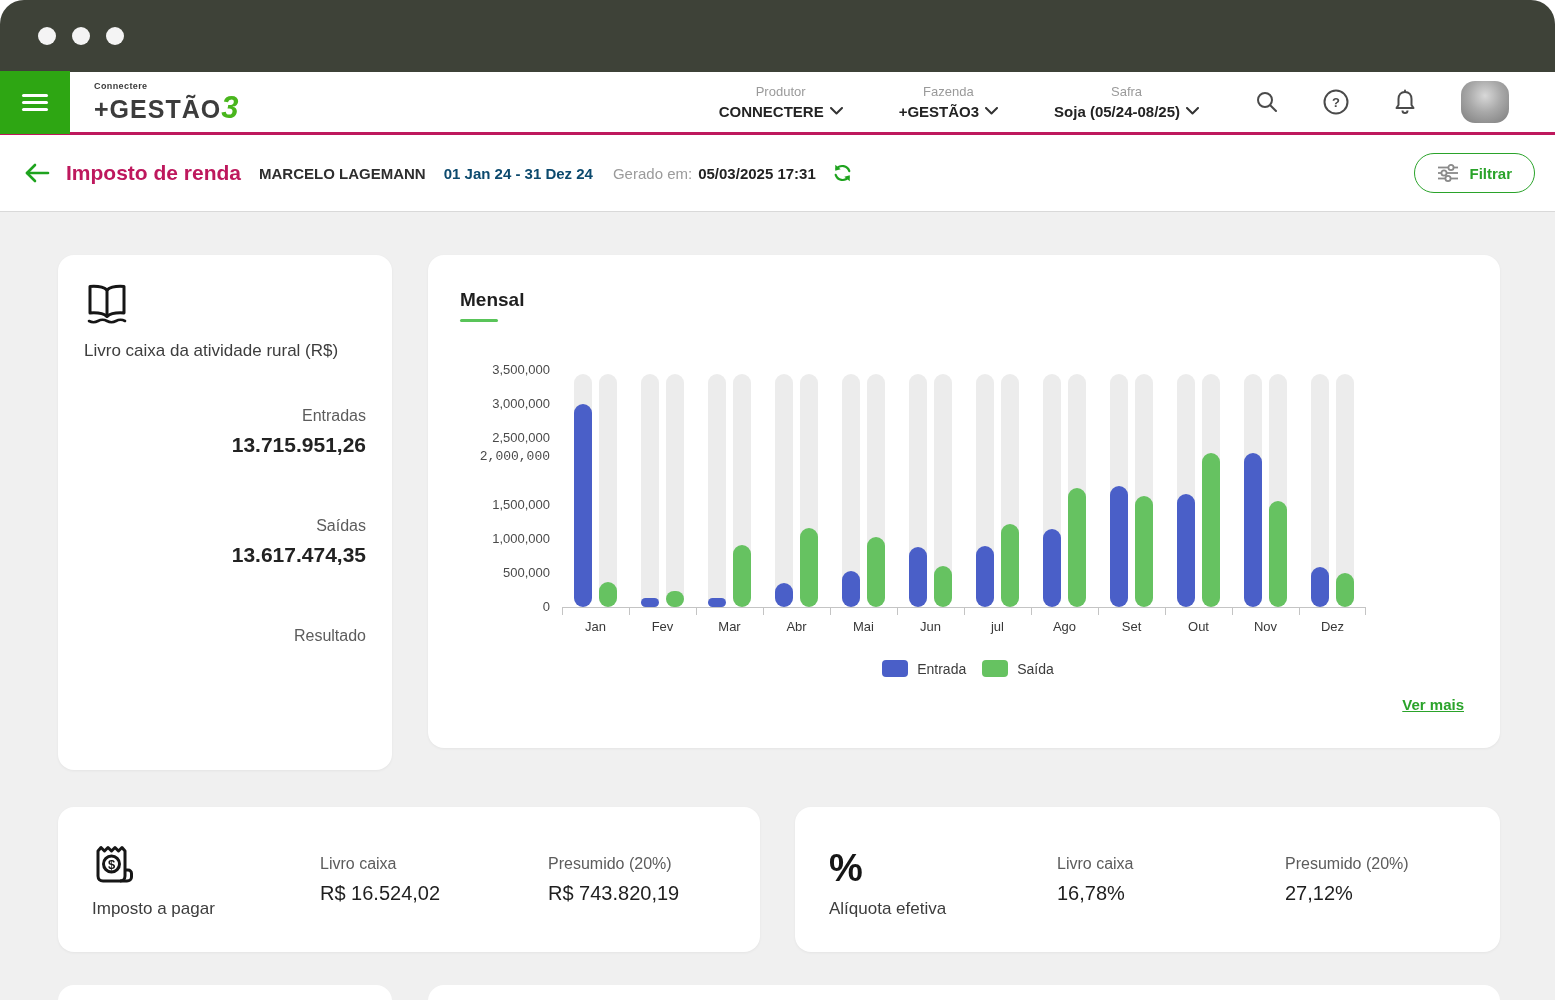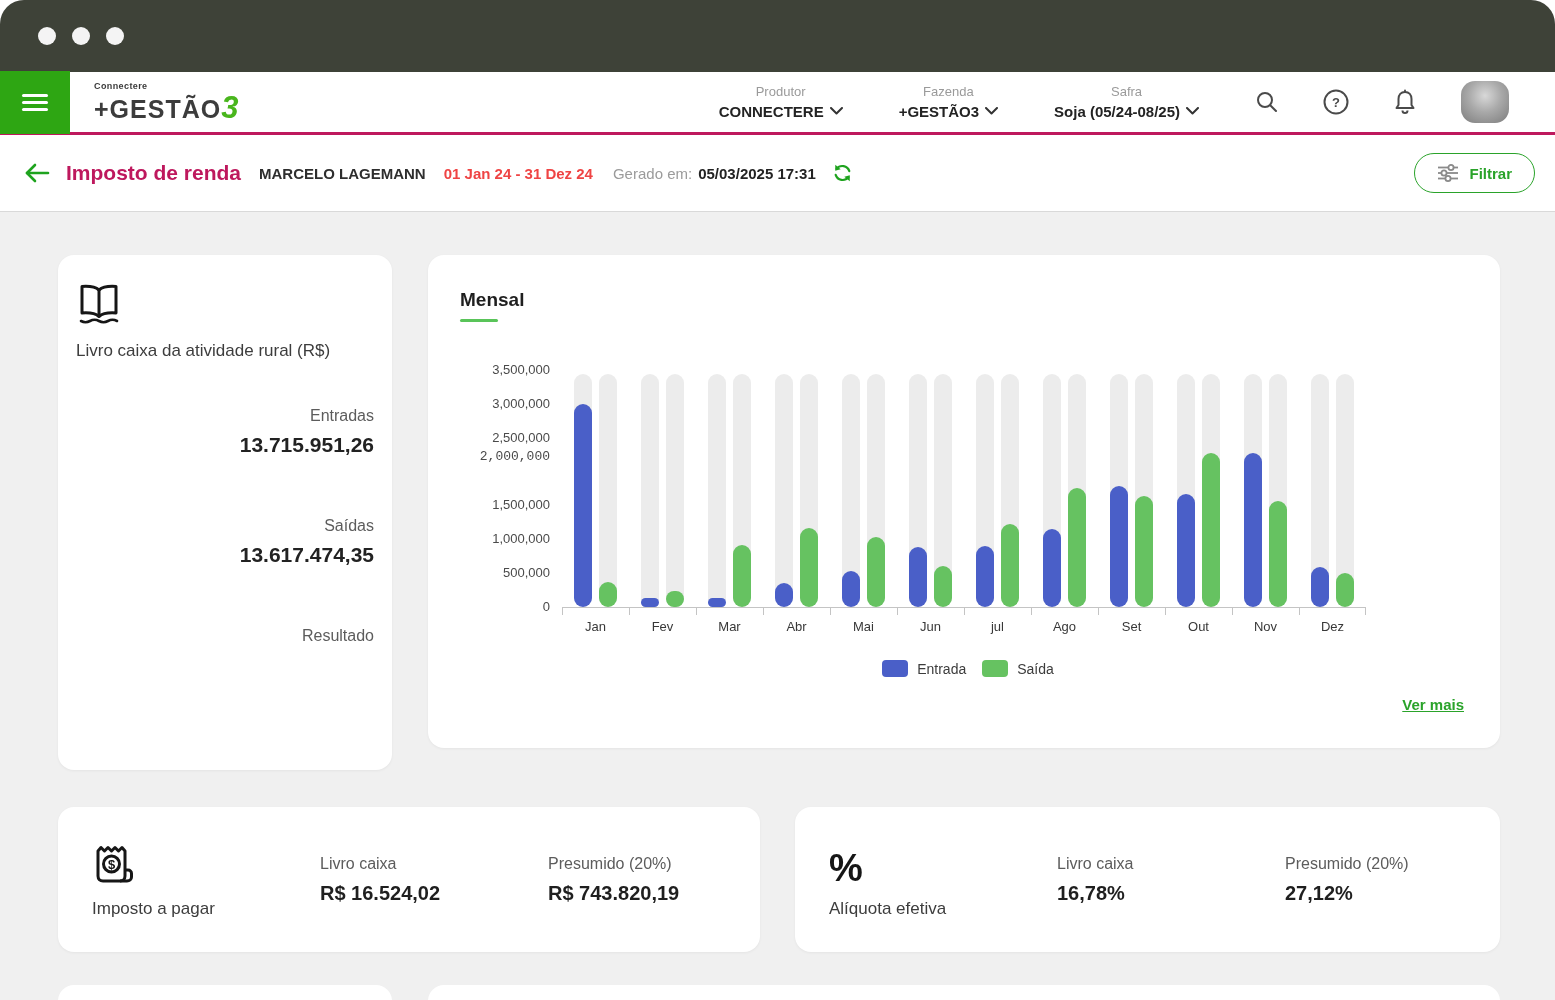--- a/index.html
+++ b/index.html
@@ -30,34 +30,34 @@
   .icon-btn { background:none; border:none; margin-right:44px; cursor:pointer; display:flex; align-items:center; }
   .avatar { width:48px; height:42px; border-radius:14px; margin-right:46px; cursor:pointer;
             background:radial-gradient(circle at 50% 35%, #d8d8d8 0%, #a9a9a9 45%, #7c7c7c 100%); }
 
   
   .header-row { height:77px; background:#ffffff; display:flex; align-items:center;
                 border-bottom:1px solid #d9d9d9; padding:0 20px 0 18px; }
   .back-btn { background:none; border:none; cursor:pointer; padding:6px; margin-right:10px; display:flex; }
   .page-title { font-size:21px; font-weight:bold; color:#be185d; margin-right:18px; }
   .producer-name { font-size:15px; font-weight:bold; color:#2e2e2e; margin-right:18px; }
-  .period { font-size:15px; font-weight:bold; color:#ef4444; margin-right:20px; }
+  .period { font-size:15px; font-weight:bold; color:#0c4a6e; margin-right:20px; }
   .generated { font-size:15px; color:#9b9b9b; margin-right:6px; }
   .generated-value { font-size:15px; font-weight:bold; color:#232323; margin-right:16px; }
   .refresh-btn { background:none; border:none; cursor:pointer; display:flex; }
   .header-spacer { flex:1; }
   .filter-btn { display:flex; align-items:center; gap:10px; border:1.5px solid #2aa32a; border-radius:21px;
                 background:#ffffff; padding:10px 22px; cursor:pointer; }
   .filter-btn .filter-label { color:#2aa32a; font-size:15px; font-weight:bold; }
 
   
   .content { padding:43px 55px 0 58px; }
   .card { background:#ffffff; border-radius:16px; box-shadow:0 1px 3px rgba(0,0,0,.05); }
   .row1 { display:flex; gap:36px; }
-  .summary-card { width:334px; height:515px; padding:28px 18px; flex:0 0 auto; }
+  .summary-card { width:334px; height:515px; padding:28px 26px; flex:0 0 auto; }
   .summary-title { font-size:17px; color:#3d3d3d; margin-top:16px; }
   .summary-rows { margin-top:46px; }
   .summary-row { text-align:right; margin-top:32px; }
   .summary-label { font-size:16px; color:#5c5c5c; }
   .summary-value { font-size:21px; font-weight:bold; color:#222222; margin-top:8px;
                    display:flex; justify-content:flex-end; align-items:center; }
   .trend-arrow { margin-right:42px; display:flex; }
 
   
   .chart-card { flex:1; height:493px; padding:34px 24px 0 32px; position:relative; }
@@ -87,21 +87,21 @@
   .row2 { display:flex; gap:35px; margin-top:37px; }
   .stat-card { height:145px; display:flex; align-items:center; padding-left:34px; }
   .stat-card.left { width:702px; }
   .stat-card.right { width:705px; }
   .stat-head { width:228px; flex:0 0 auto; }
   .stat-head .stat-title { font-size:17px; color:#3d3d3d; margin-top:12px; }
   .stat-icon { height:46px; display:flex; align-items:flex-end; }
   .pct-glyph { font-size:38px; font-weight:bold; color:#161616; line-height:1; }
   .stat-col { width:228px; flex:0 0 auto; }
   .stat-col .stat-label { font-size:16px; color:#5c5c5c; }
-  .stat-col .stat-value { font-size:20px; font-weight:bold; color:#1f1f1f; margin-top:9px; }
+  .stat-col .stat-value { font-size:20px; font-weight:normal; color:#1f1f1f; margin-top:9px; }
 
   
   .row3 { display:flex; gap:36px; margin-top:33px; }
   .peek-card { height:30px; border-radius:16px 16px 0 0; background:#ffffff; }
   .peek-card.small { width:334px; }
   .peek-card.wide { flex:1; }
 
   svg { display:block; }
 </style>
 </head>

